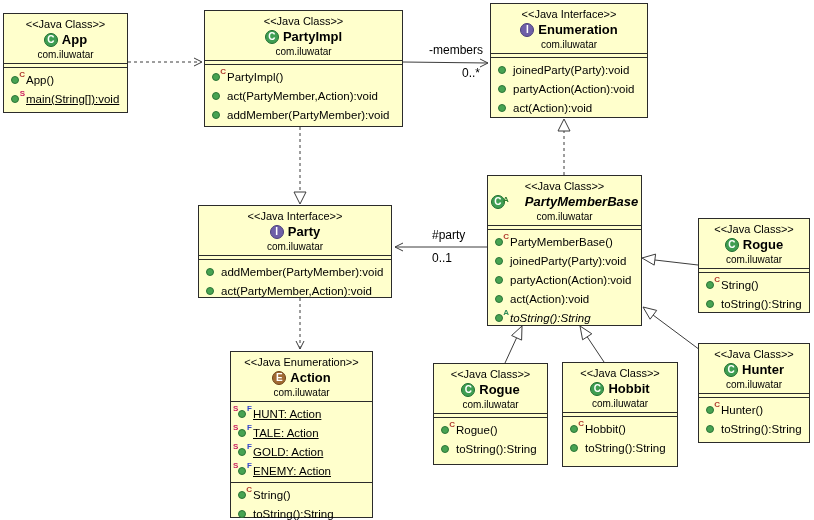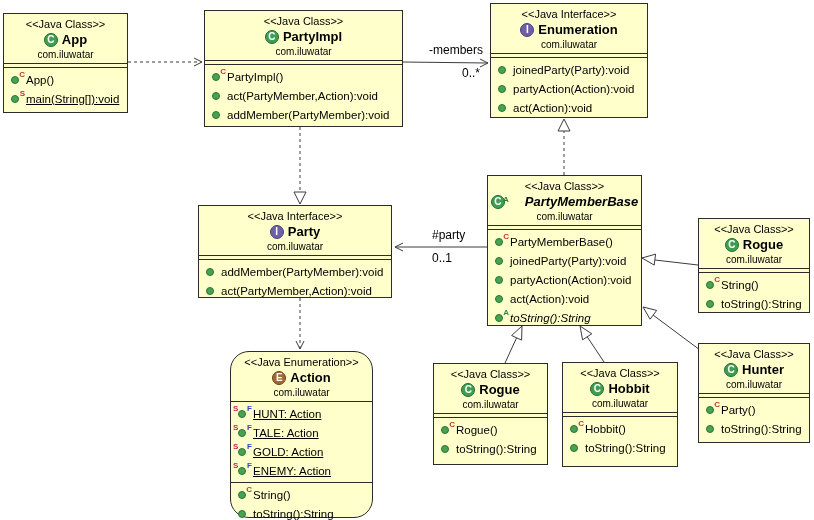--- a/index.html
+++ b/index.html
@@ -316,21 +316,21 @@
         </div>
       <div class="pkg">com.iluwatar</div>
     </div>
     <div class="gap"></div>
     <div class="members">
       <div class="mrow">
         <span class="micon">
             <span class="dot"></span>
             <span class="sup supR sc">C</span>
           </span>
-        <span class="mtext">Party()</span>
+        <span class="mtext">Hunter()</span>
       </div>
       <div class="mrow">
         <span class="micon">
             <span class="dot"></span>
           </span>
         <span class="mtext">toString():String</span>
       </div>
     </div>
   </div>
 
@@ -385,21 +385,21 @@
       </div>
       <div class="mrow">
         <span class="micon">
             <span class="dot"></span>
           </span>
         <span class="mtext">toString():String</span>
       </div>
     </div>
   </div>
 
-  <div class="box" style="left:230px;top:351px;width:143px;height:167px;border-radius:19px;">
+  <div class="box" style="left:230px;top:351px;width:143px;height:167px;">
     <div class="hdr">
       <div class="stereo">&lt;&lt;Java Enumeration&gt;&gt;</div>
       <div class="nrow">
           <span class="tico ic-e">
             <span>E</span>
           </span>
           <span class="cname">Action</span>
         </div>
       <div class="pkg">com.iluwatar</div>
     </div>

